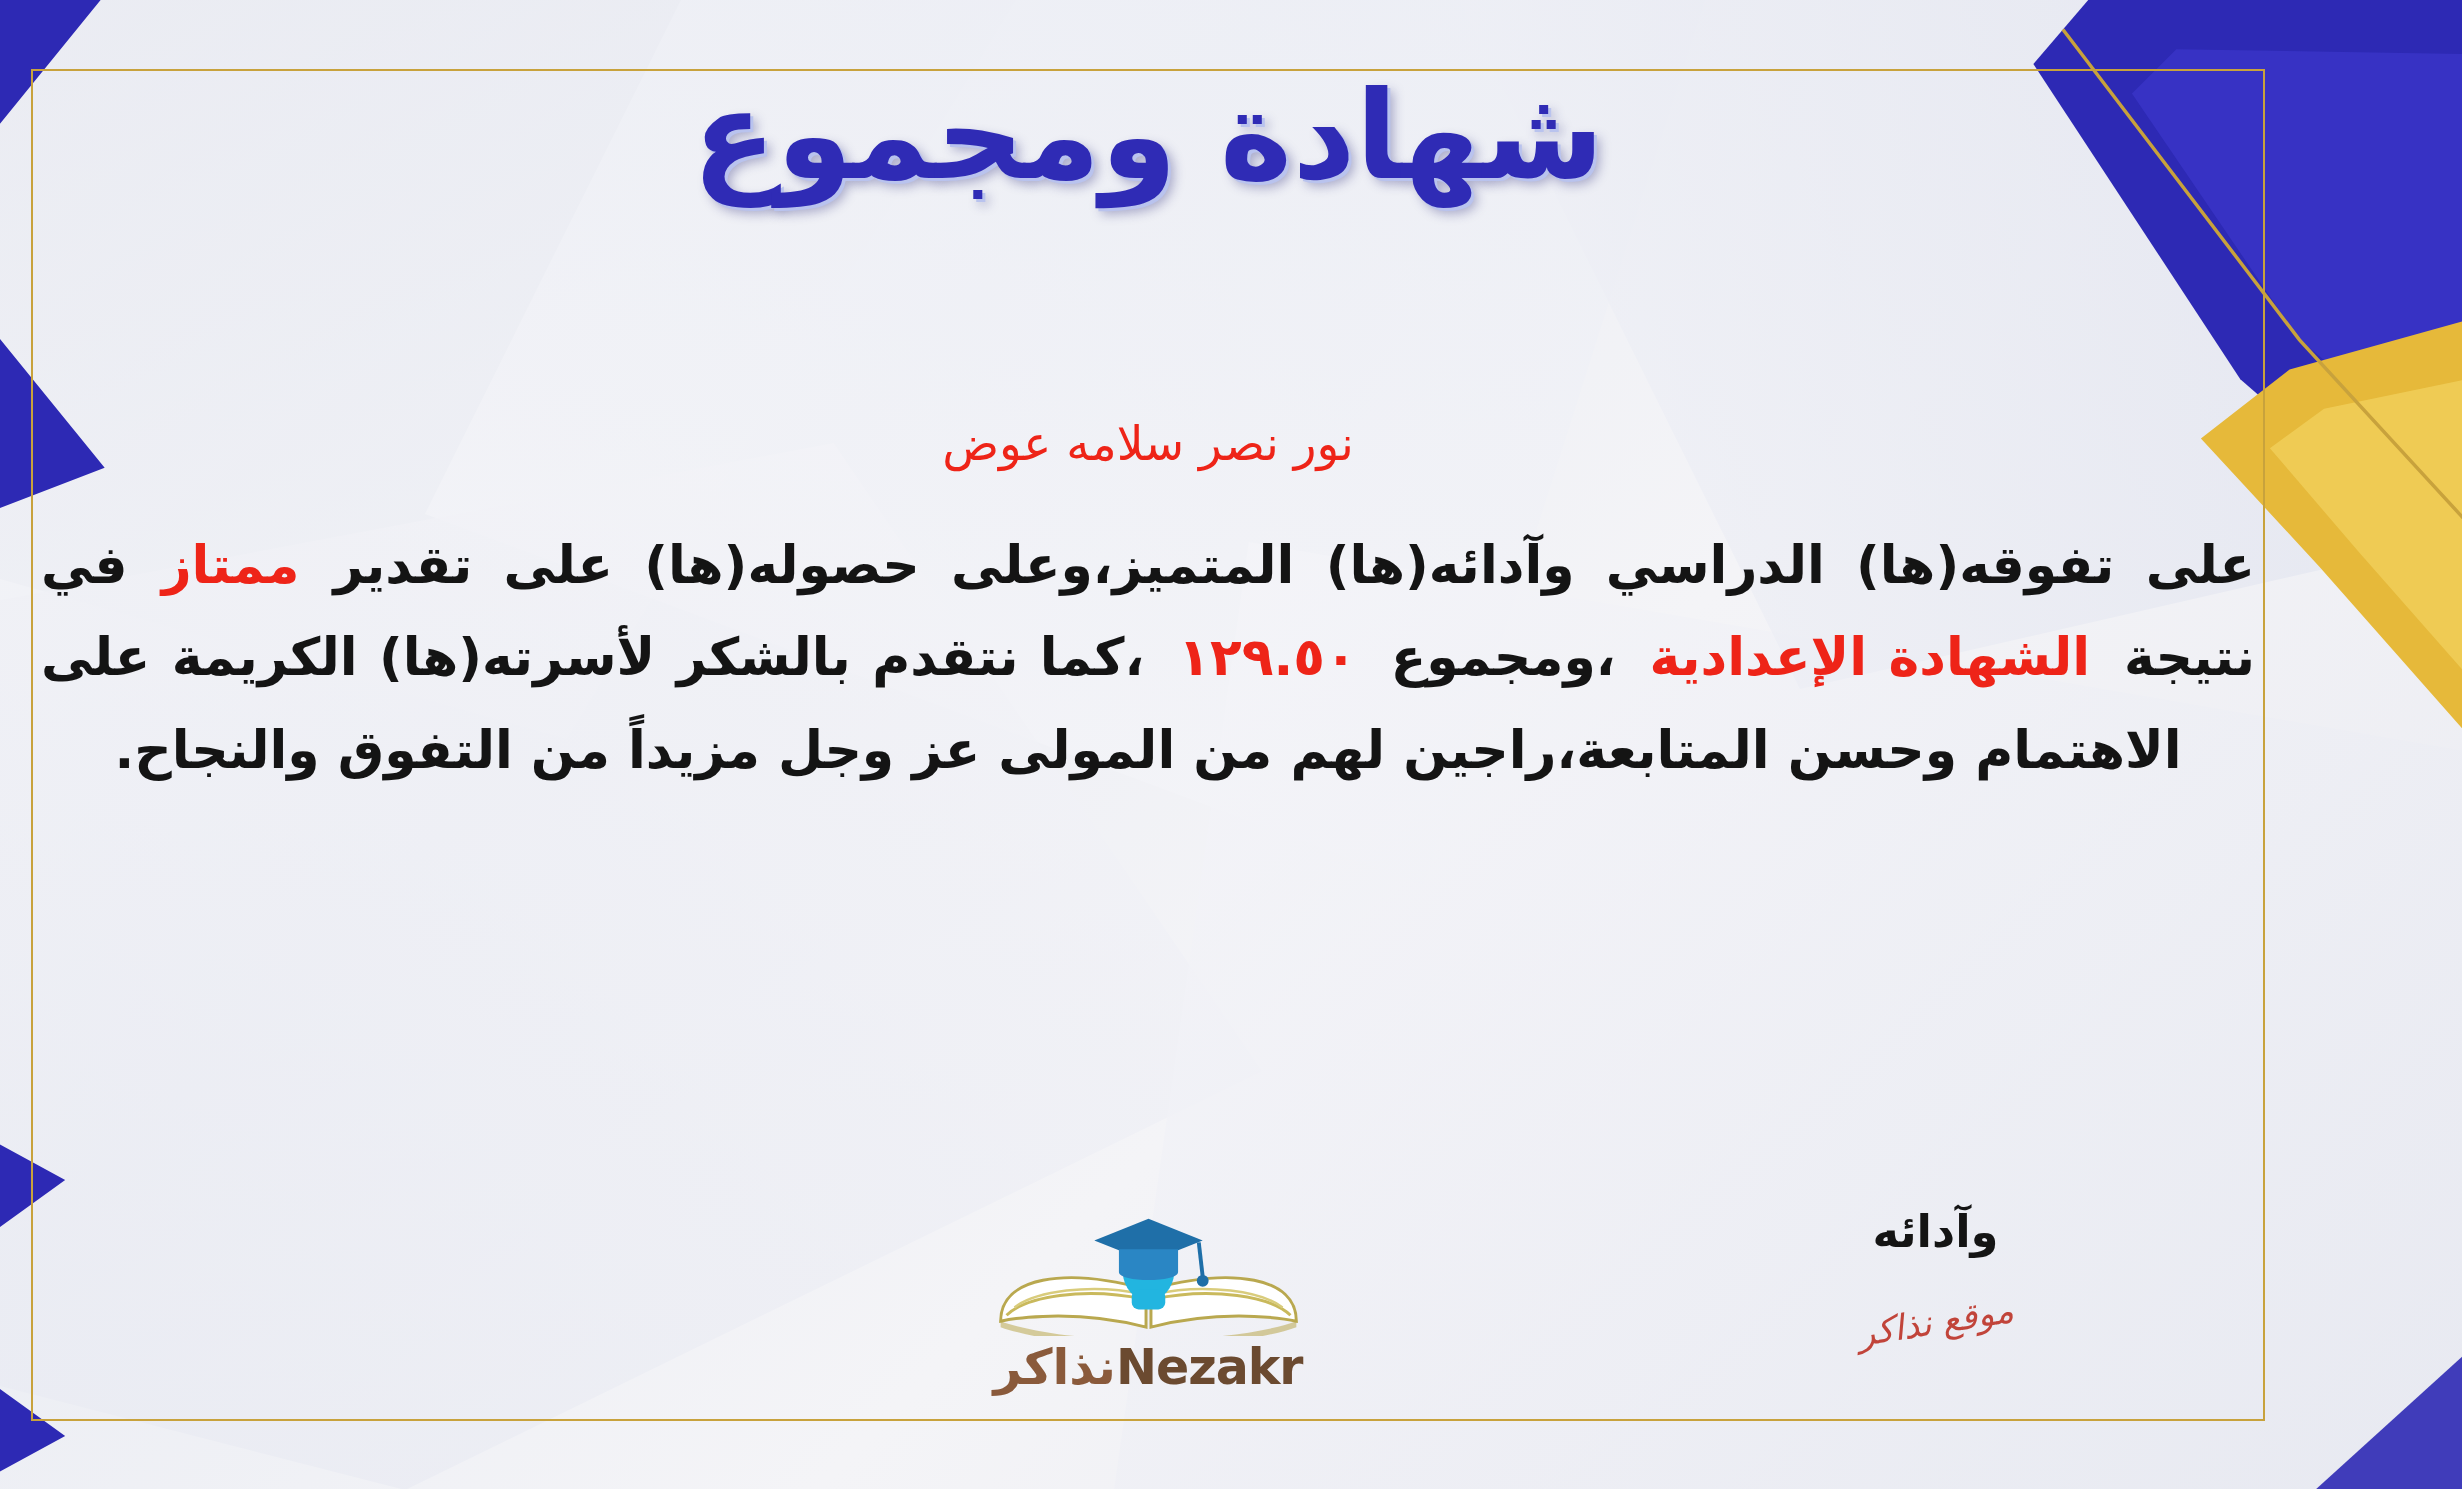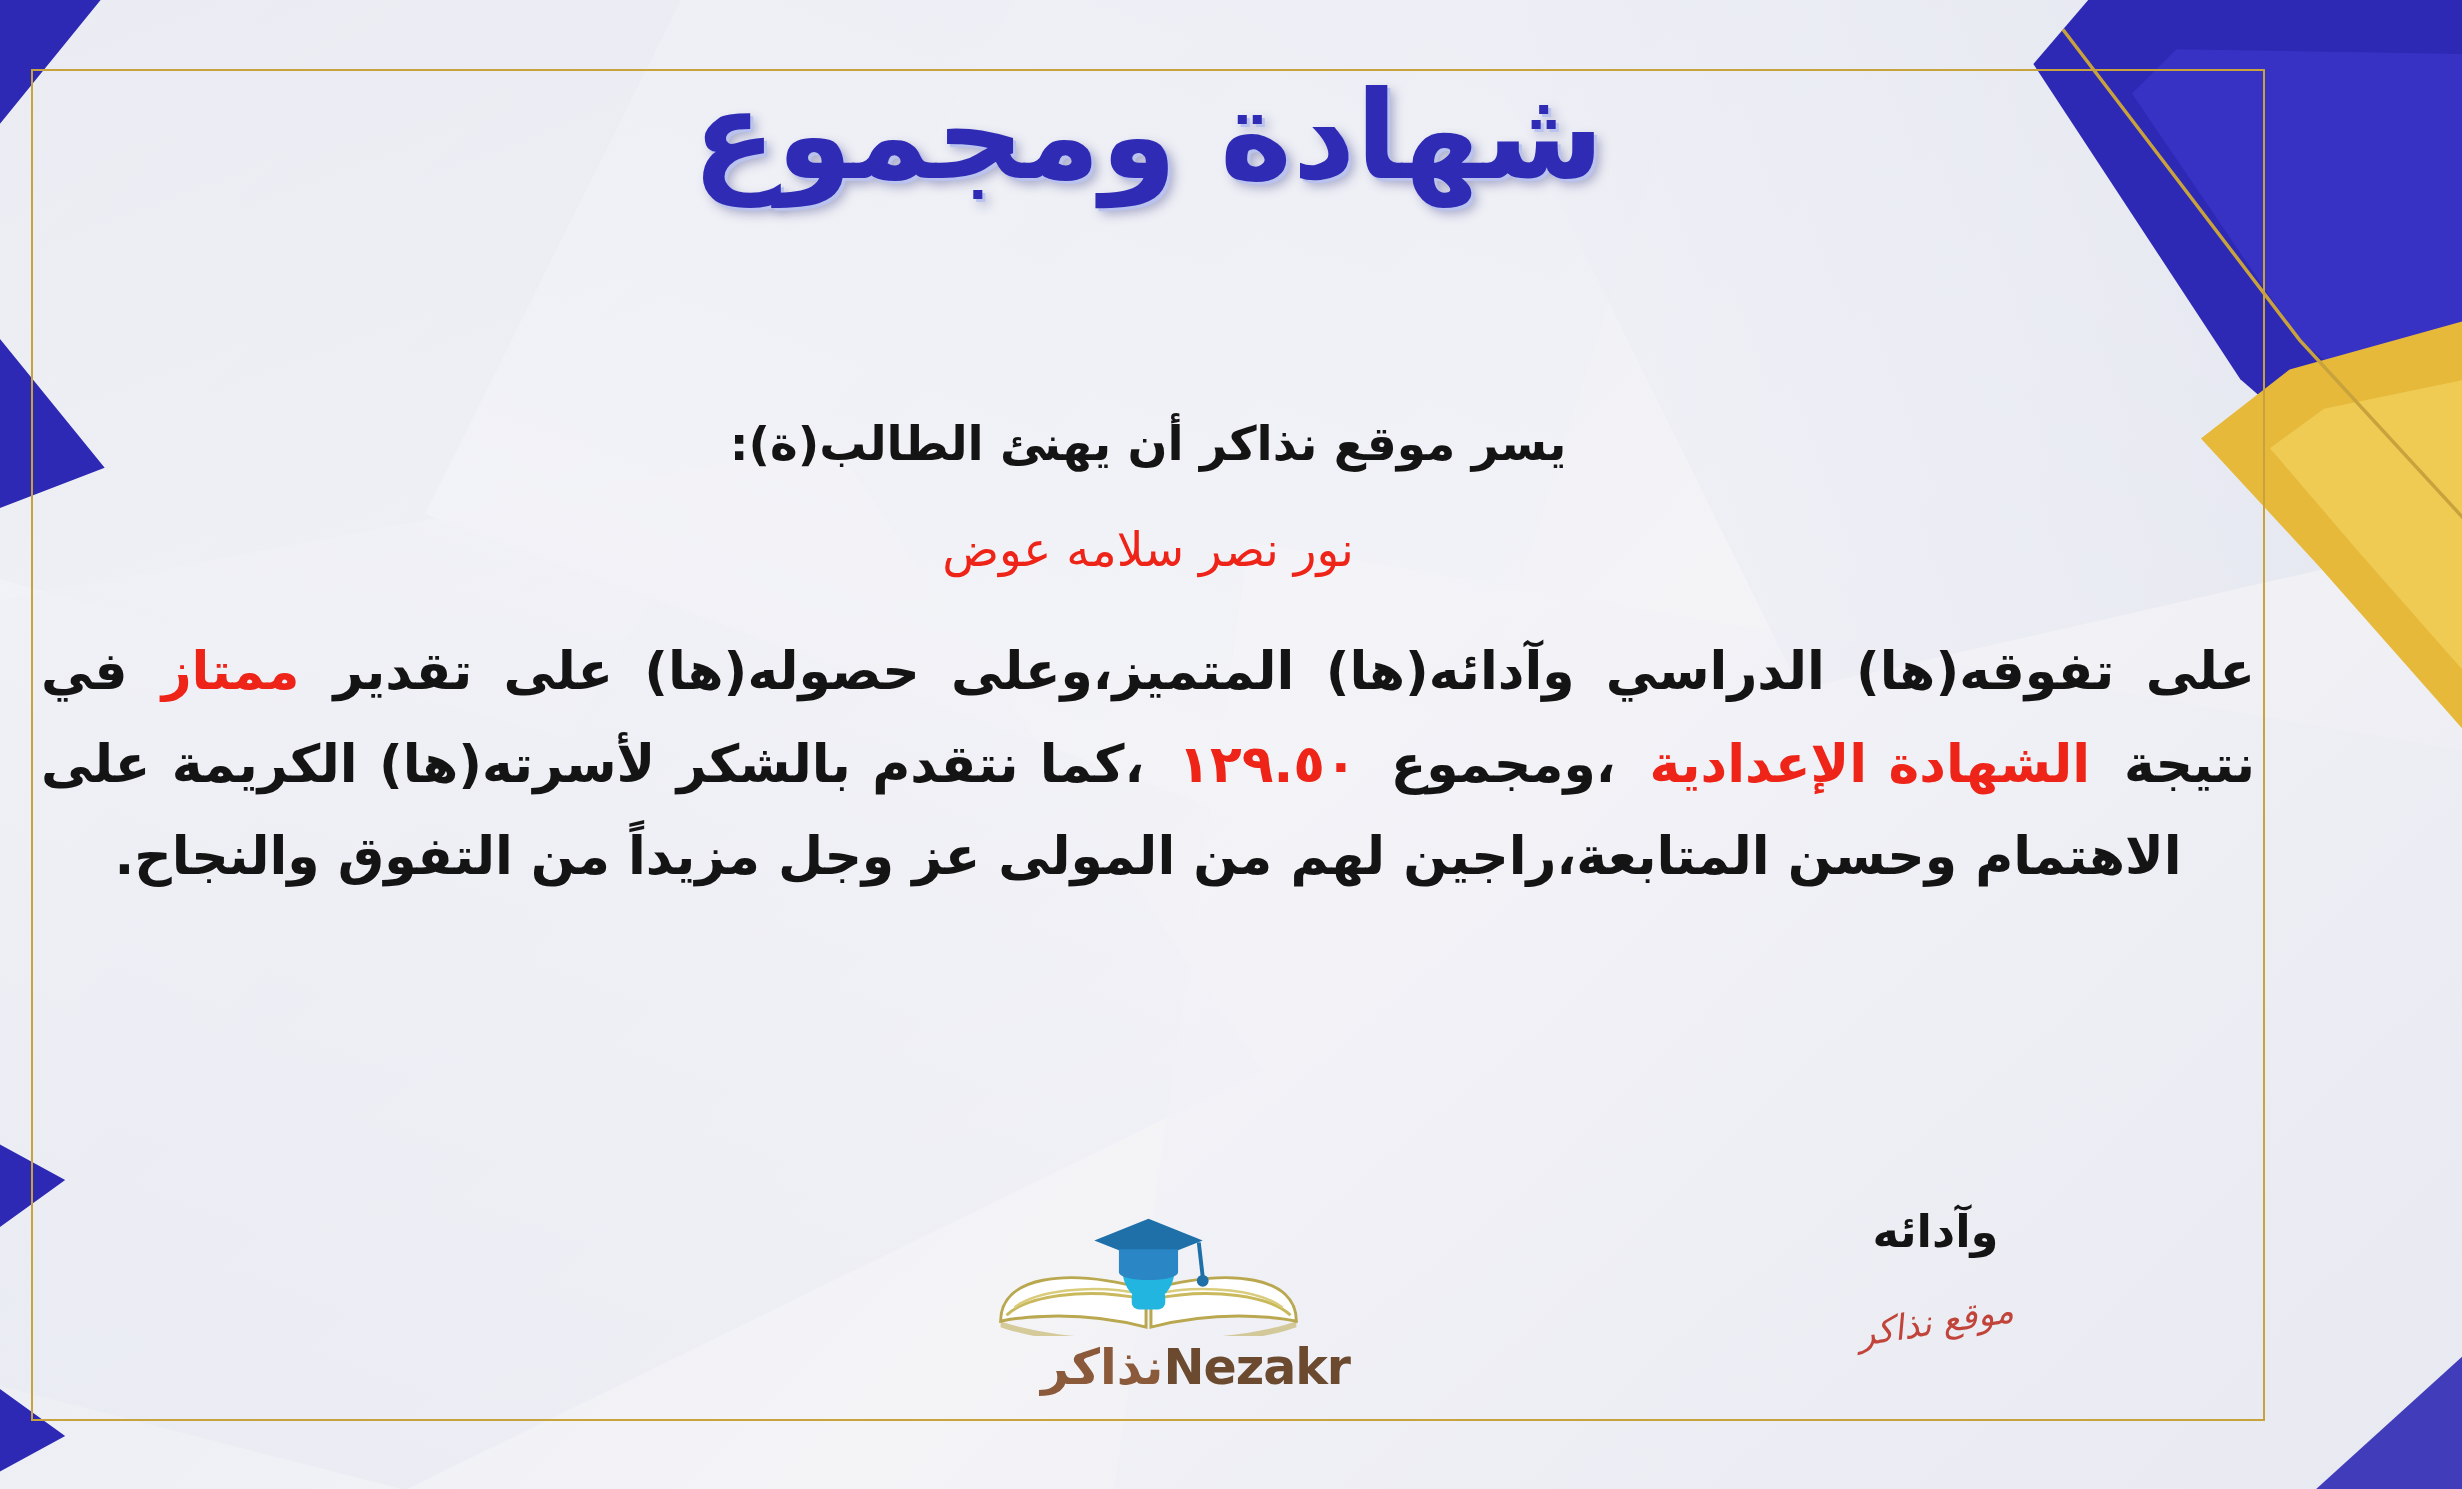--- a/index.html
+++ b/index.html
@@ -160,20 +160,21 @@
     display: inline-block;
   }
 
   
   .logo {
     position: absolute;
     left: 50%;
     transform: translateX(-50%);
     bottom: 94px;
     width: 404px;
+    text-align: center;
   }
   .logo-mark {
     position: relative;
     width: 355px;
     height: 138px;
     margin: 0 auto 3px auto;
   }
   .logo-mark svg { width: 100%; height: 100%; display: block; }
   .logo-text {
     font-size: 49px;
@@ -227,21 +228,20 @@
     </svg>
   </div>
 
   <div class="gold-frame"></div>
 
   <div class="title-wrap">
     <div class="title">شهادة ومجموع</div>
   </div>
 
   <div class="body-block">
-    <div class="line-congrats">يسر موقع نذاكر أن يهنئ الطالب(ة):</div>
 
     <div class="student-name">نور نصر سلامه عوض</div>
 
     <div class="paragraph">
       <span>على تفوقه(ها) الدراسي وآدائه(ها) المتميز،وعلى حصوله(ها) على تقدير</span><span class="spacer-inline"></span><span class="hl-red">ممتاز</span><span class="spacer-inline"></span><span>في نتيجة</span><span class="spacer-inline"></span><span class="hl-red">الشهادة الإعدادية</span><span class="spacer-inline"></span><span>،ومجموع</span><span class="spacer-inline"></span><span class="hl-red">١٢٩.٥٠</span><span class="spacer-inline"></span><span>،كما نتقدم بالشكر لأسرته(ها) الكريمة على الاهتمام وحسن المتابعة،راجين لهم من المولى عز وجل مزيداً من التفوق والنجاح.</span>
     </div>
   </div>
 
   <div class="signature">
     <div class="signature-label">وآدائه</div>

